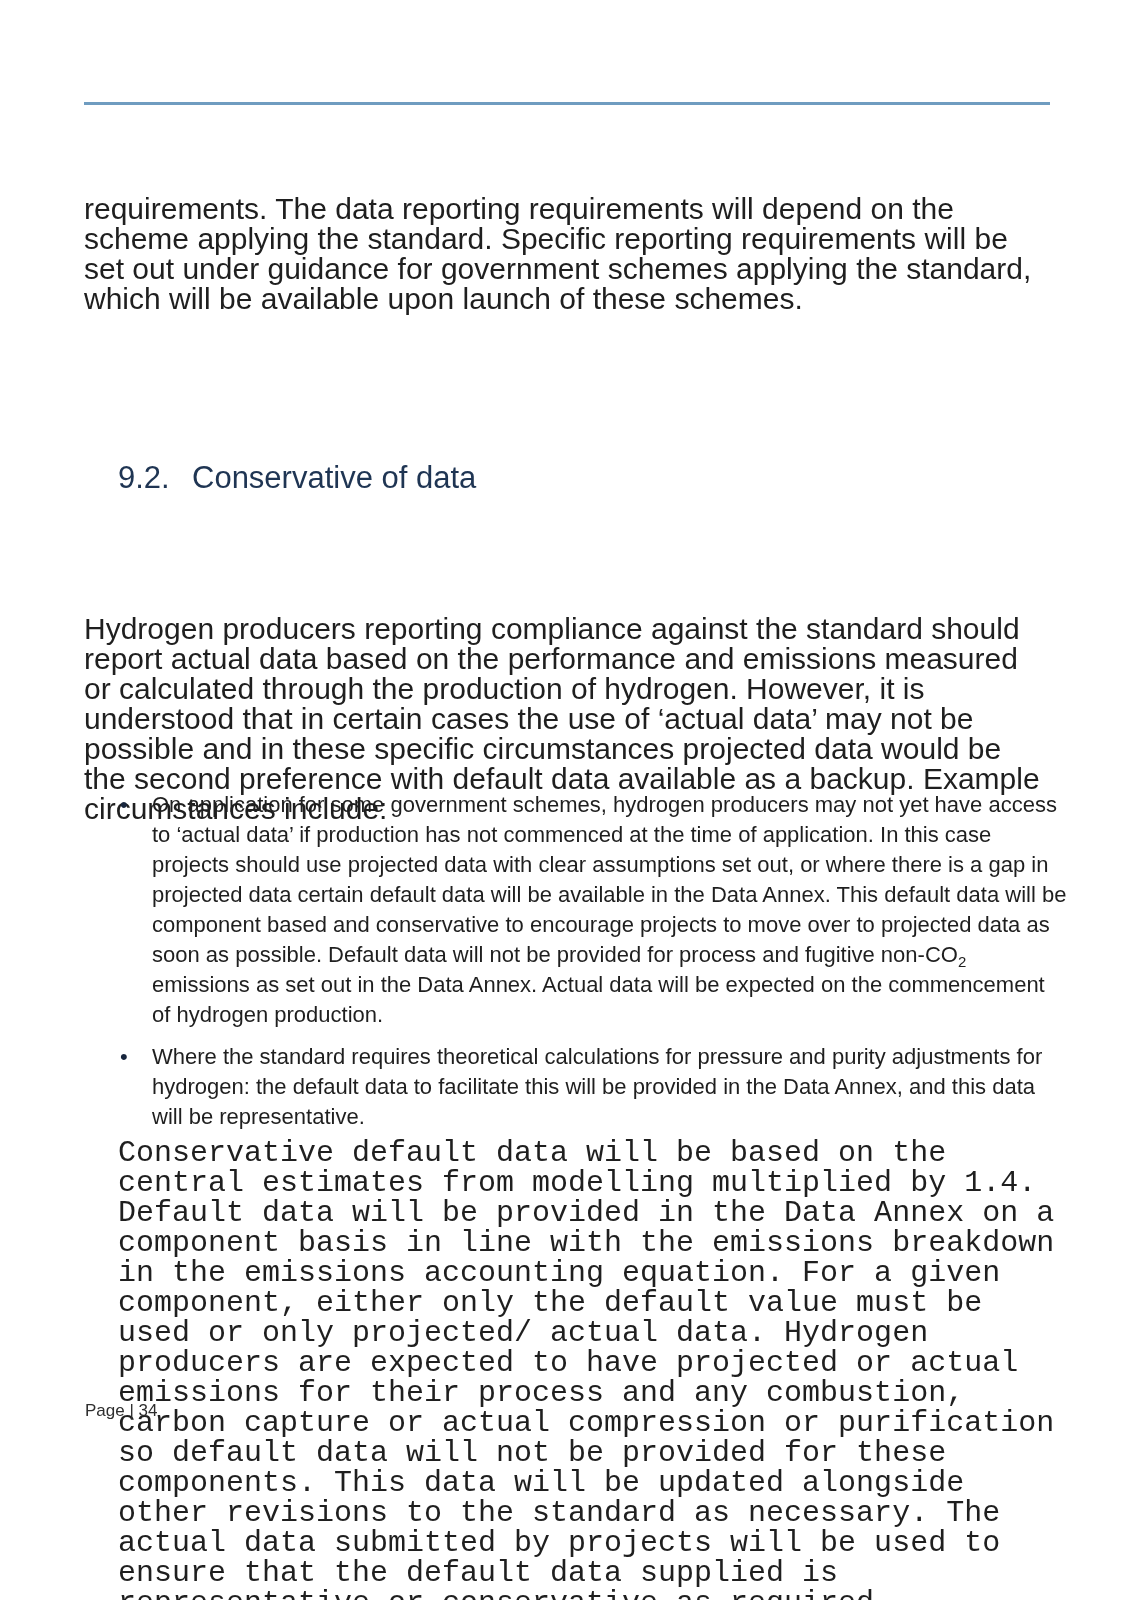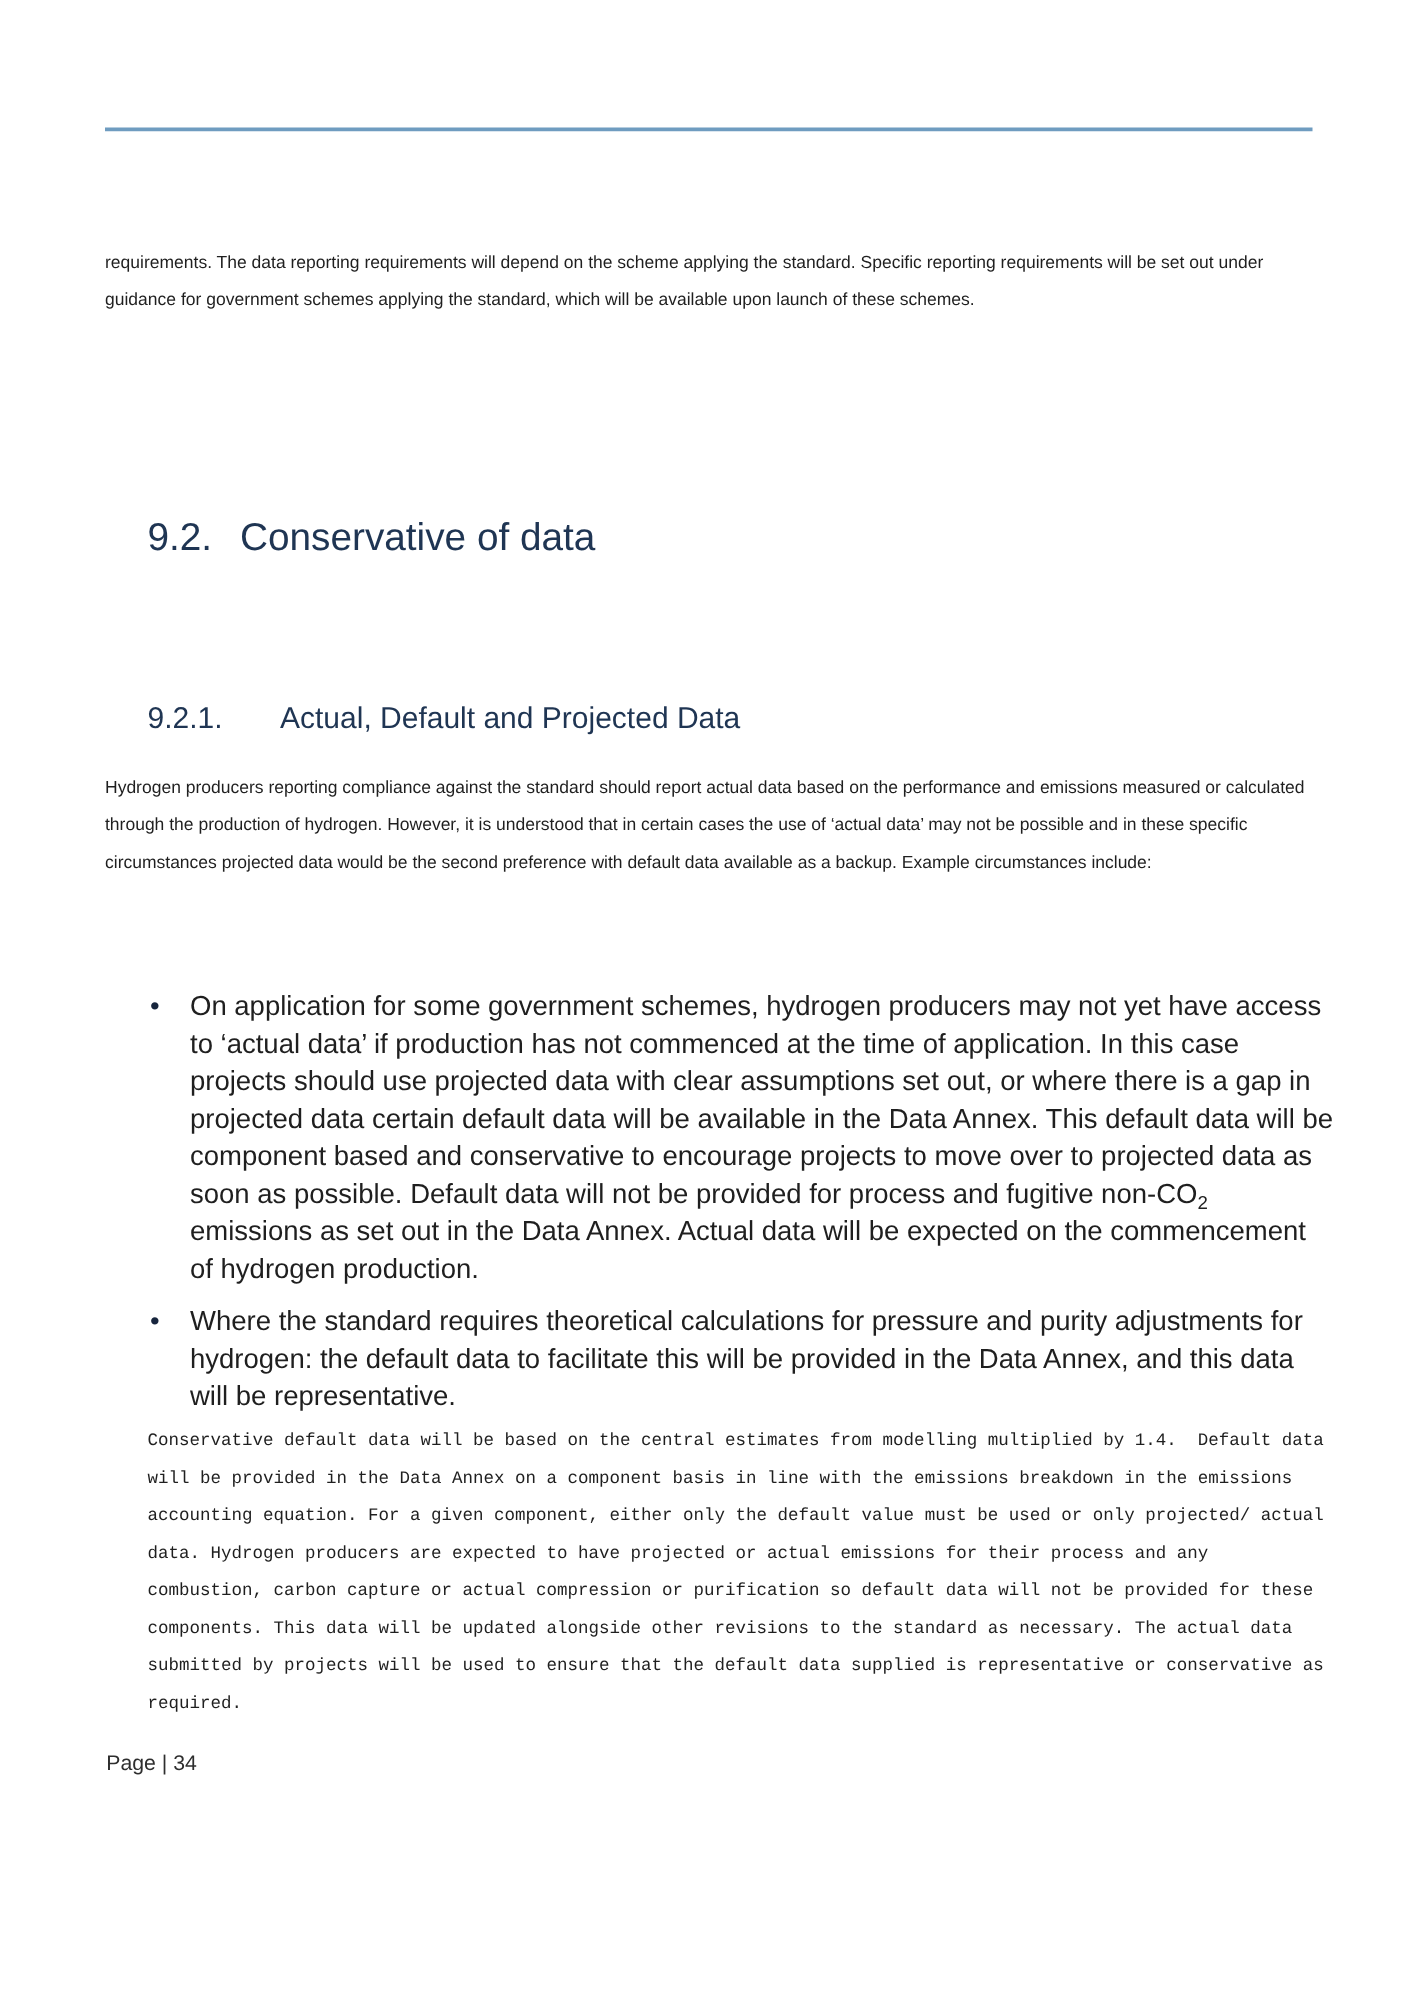--- a/index.html
+++ b/index.html
@@ -22,38 +22,39 @@
     left: 84px;
     width: 966px;
     height: 3px;
     background: var(--rule, #6f9cc0);
   }
   .para {
     position: absolute;
     left: 84px;
     width: 967px;
     margin: 0;
-    font-size: 14px;
+    font-size: 30px;
     line-height: 30px;
     white-space: pre-wrap;
     color: var(--text, #1f1f1f);
   }
   .heading-2 {
     position: absolute;
     left: 118px;
     width: 930px;
     margin: 0;
     font-size: 31px;
     line-height: 44px;
     font-weight: 400;
     color: var(--heading, #1f3553);
   }
   .heading-2 .h-num {
     display: inline-block;
     min-width: 74px;
+    margin-top: 48px;
   }
   .heading-3 {
     position: absolute;
     left: 118px;
     width: 930px;
     margin: 0;
     font-size: 24px;
     line-height: 34px;
     font-weight: 400;
     color: var(--heading, #1f3553);
@@ -108,23 +109,20 @@
   <div class="header-rule"></div>
 
   <p class="para" style="top:194px">requirements. The data reporting requirements will depend on the scheme applying the standard. Specific reporting requirements will be set out under guidance for government schemes applying the standard, which will be available upon launch of these schemes.</p>
 
 
   <h2 class="heading-2" style="top:408px">
     <span class="h-num">9.2.</span><span>Conservative of data</span>
   </h2>
 
 
-  <h3 class="heading-3" style="top:558px">
-    <span class="h-num">9.2.1.</span><span>Actual, Default and Projected Data</span>
-  </h3>
 
   <p class="para" style="top:614px">Hydrogen producers reporting compliance against the standard should report actual data based on the performance and emissions measured or calculated through the production of hydrogen. However, it is understood that in certain cases the use of ‘actual data’ may not be possible and in these specific circumstances projected data would be the second preference with default data available as a backup. Example circumstances include:</p>
 
   <div>
 
     <div class="bullet" style="top:790px">
       <span class="marker">•</span>
       <span class="btext"><span>On application for some government schemes, hydrogen producers may not yet have access to ‘actual data’ if production has not commenced at the time of application. In this case projects should use projected data with clear assumptions set out, or where there is a gap in projected data certain default data will be available in the Data Annex. This default data will be component based and conservative to encourage projects to move over to projected data as soon as possible. Default data will not be provided for process and fugitive non-CO</span><sub>2</sub><span> emissions as set out in the Data Annex. Actual data will be expected on the commencement of hydrogen production.</span></span>
     </div>
 

